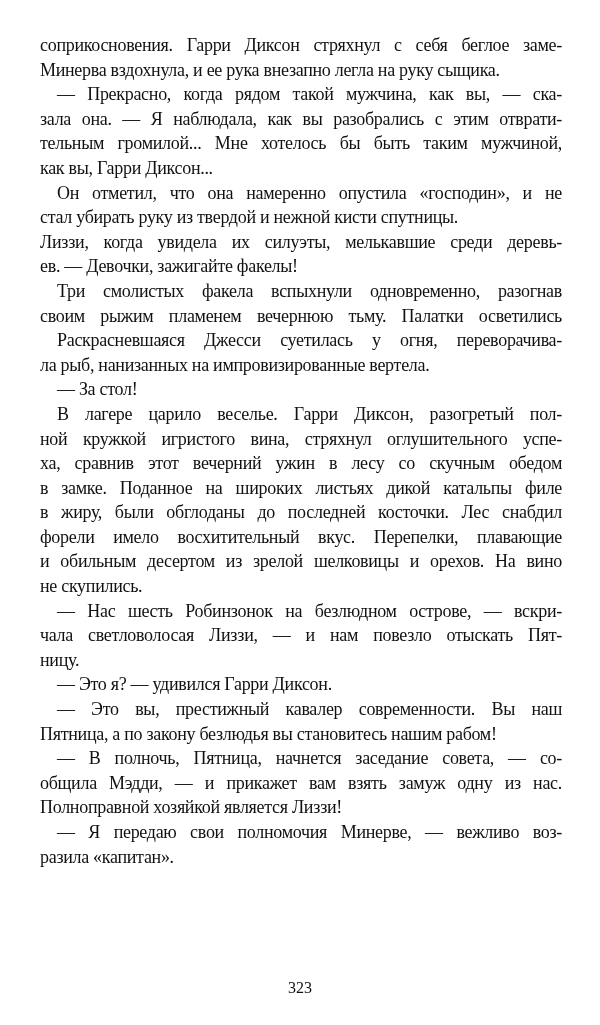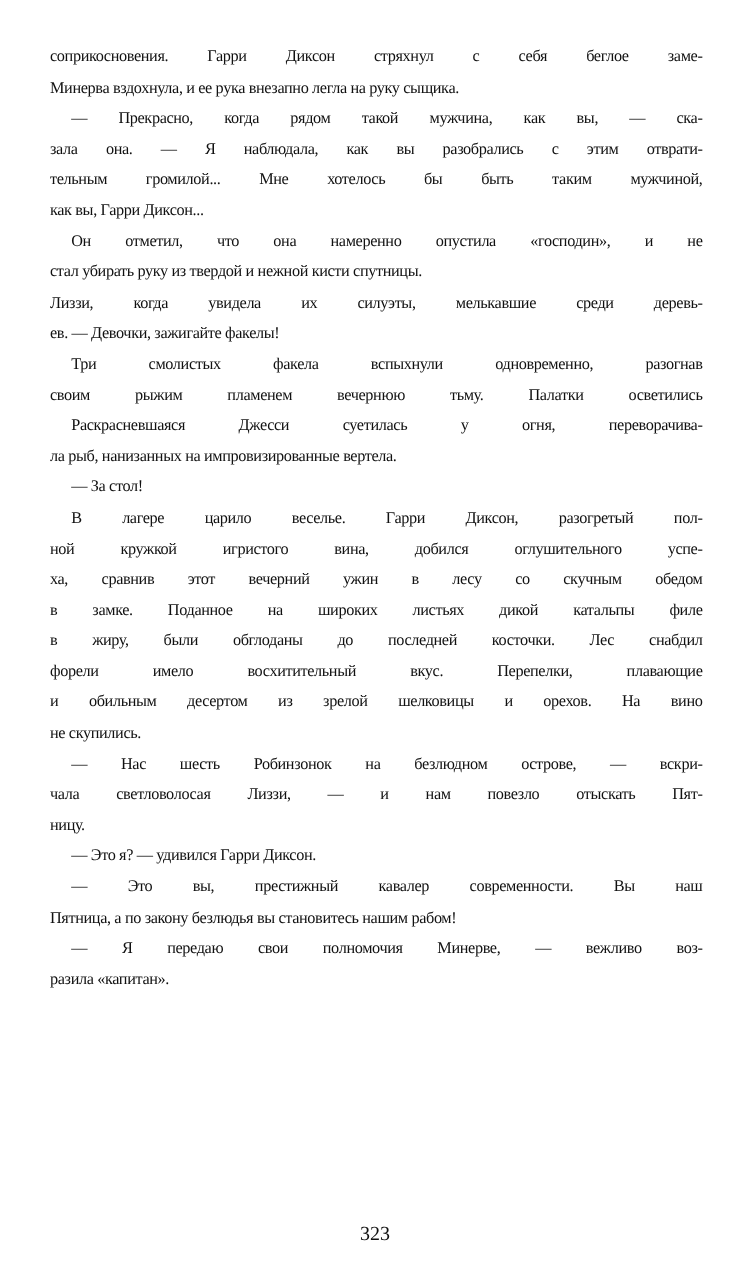--- a/index.html
+++ b/index.html
@@ -18,21 +18,21 @@
   .page {
     position: absolute;
     left: 40px;
     top: 33px;
     width: 522px;
   }
   .line {
     display: block;
     height: 24.6px;
     line-height: 24.6px;
-    font-size: 13px;
+    font-size: 18px;
     white-space: nowrap;
     text-align: justify;
     text-align-last: justify;
     transform-origin: left center;
     letter-spacing: -0.3px;
   }
   .line.last {
     text-align-last: left;
   }
   .line.indent {
@@ -78,38 +78,43 @@
     </div>
     <div>
       <span class="line indent">Раскрасневшаяся Джесси суетилась у огня, переворачива-</span>
       <span class="line last">ла рыб, нанизанных на импровизированные вертела.</span>
     </div>
     <div>
       <span class="line indent last">— За стол!</span>
     </div>
     <div>
       <span class="line indent">В лагере царило веселье. Гарри Диксон, разогретый пол-</span>
-      <span class="line">ной кружкой игристого вина, добился оглушительного успе-</span>
+      <span class="line">ной кружкой игристого вина, стряхнул оглушительного успе-</span>
       <span class="line">ха, сравнив этот вечерний ужин в лесу со скучным обедом</span>
       <span class="line">в замке. Поданное на широких листьях дикой катальпы филе</span>
       <span class="line">в жиру, были обглоданы до последней косточки. Лес снабдил</span>
       <span class="line">форели имело восхитительный вкус. Перепелки, плавающие</span>
       <span class="line">и обильным десертом из зрелой шелковицы и орехов. На вино</span>
       <span class="line last">не скупились.</span>
     </div>
     <div>
       <span class="line indent">— Нас шесть Робинзонок на безлюдном острове, — вскри-</span>
       <span class="line">чала светловолосая Лиззи, — и нам повезло отыскать Пят-</span>
       <span class="line last">ницу.</span>
     </div>
     <div>
       <span class="line indent last">— Это я? — удивился Гарри Диксон.</span>
     </div>
     <div>
       <span class="line indent">— Это вы, престижный кавалер современности. Вы наш</span>
       <span class="line last">Пятница, а по закону безлюдья вы становитесь нашим рабом!</span>
     </div>
     <div>
+      <span class="line indent">— В полночь, Пятница, начнется заседание совета, — со-</span>
+      <span class="line">общила Мэдди, — и прикажет вам взять замуж одну из нас.</span>
+      <span class="line last">Полноправной хозяйкой является Лиззи!</span>
+    </div>
+    <div>
       <span class="line indent">— Я передаю свои полномочия Минерве, — вежливо воз-</span>
       <span class="line last">разила «капитан».</span>
     </div>
   </div>
 <div class="page-number">323</div>
 
 </body></html>

